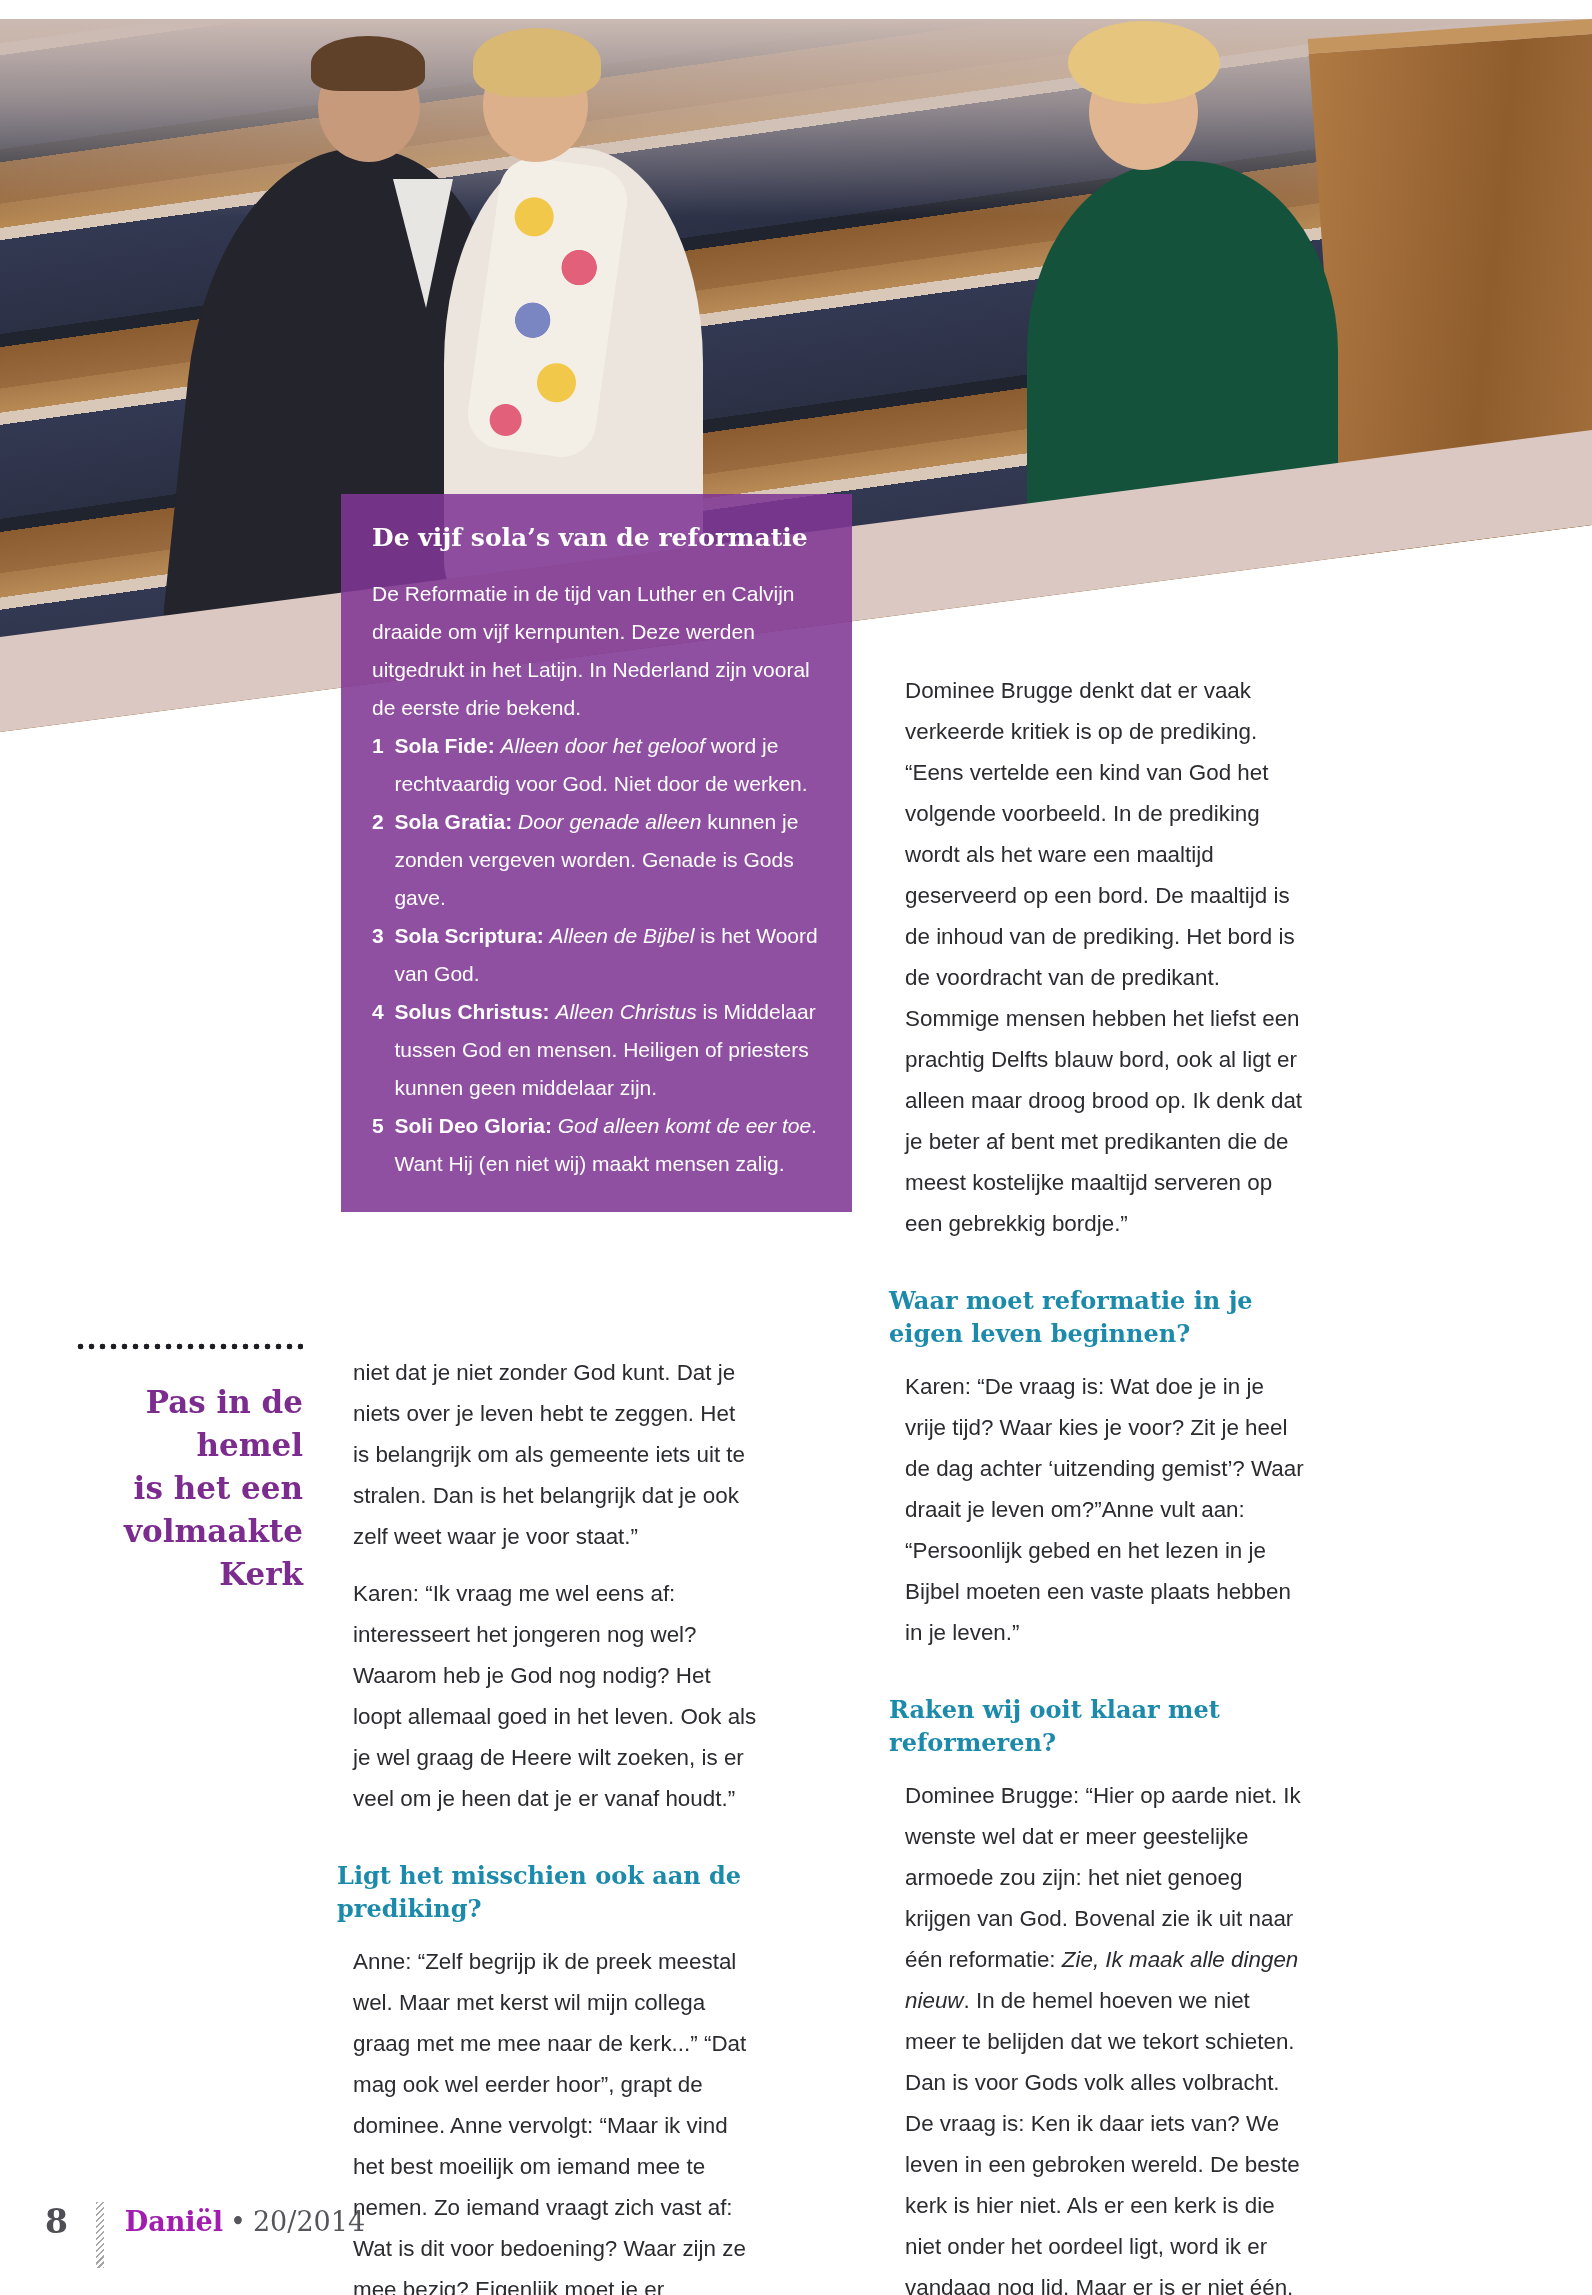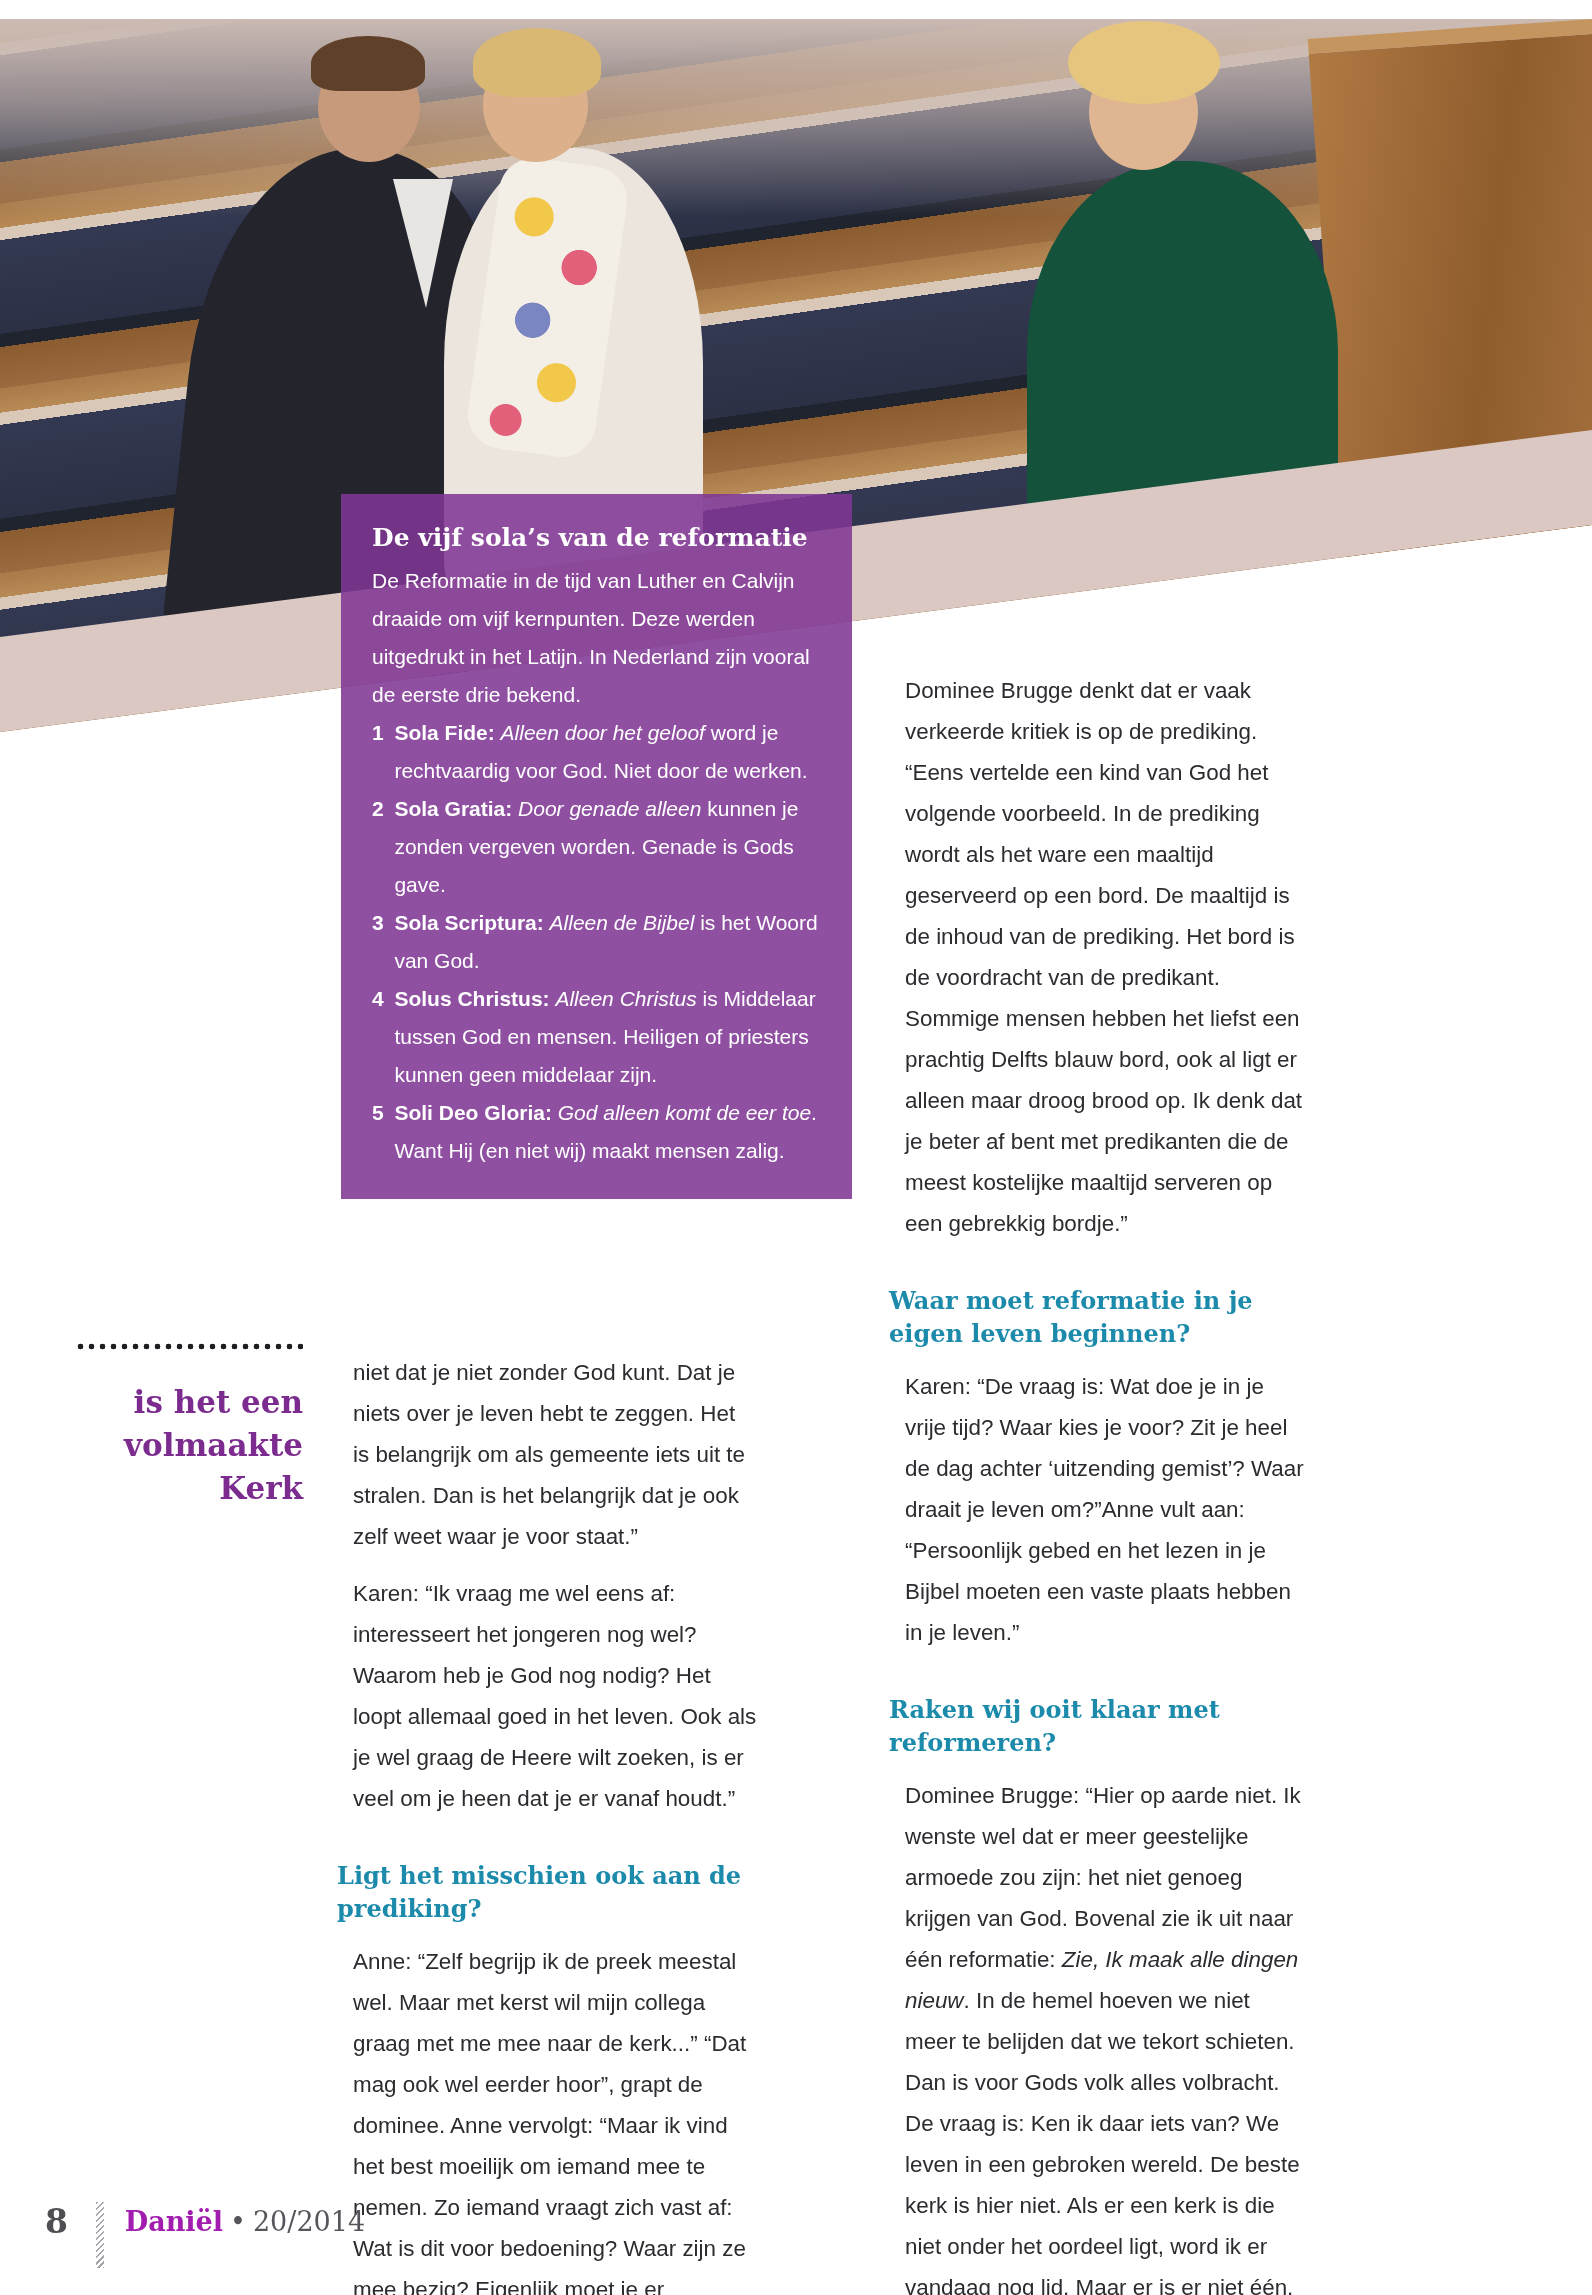--- a/index.html
+++ b/index.html
@@ -59,21 +59,21 @@
   
   .sola-box{
     position:absolute; left:341px; top:494px; width:511px;
     background:rgba(128,54,148,0.87);
     padding:26px 31px 29px 31px; box-sizing:border-box;
     color:#fff; z-index:3;
     font-size:21px; line-height:38px;
   }
   .sola-title{
     font-family:"DejaVu Serif","Liberation Serif",serif;
-    font-weight:700; font-size:25px; line-height:35px; margin:0 0 7px 0;
+    font-weight:700; font-size:25px; line-height:35px; margin:0 0 20px 0;
   }
   .sola-intro{margin:0;}
   .sola-list{margin-top:0;}
   .sola-item{display:flex;}
   .sola-num{width:22.4px; flex:none; font-weight:700;}
   .sola-text{flex:1;}
   .sola-text b{font-weight:700;}
   .sola-text i{}
   
   .pullquote{position:absolute; left:54px; top:1343px; width:249px; text-align:right; z-index:2;}
@@ -157,20 +157,21 @@
         </div>
         <div class="sola-item">
           <span class="sola-num">5</span>
           <span class="sola-text"><b>Soli Deo Gloria: </b><i>God alleen komt de eer toe</i>. Want Hij (en niet wij) maakt mensen zalig.</span>
         </div>
       </div>
   </div>
 
   <div class="pullquote">
     <div class="pq-dots"></div>
+    <div class="pq-line">Pas in de hemel</div>
     <div class="pq-line">is het een</div>
     <div class="pq-line">volmaakte Kerk</div>
   </div>
 
   <div class="col col-middle">
       <p class="body-p">niet dat je niet zonder God kunt. Dat je niets over je leven hebt te zeggen. Het is belangrijk om als gemeente iets uit te stralen. Dan is het belangrijk dat je ook zelf weet waar je voor staat.”</p>
       <p class="body-p">Karen: “Ik vraag me wel eens af: interesseert het jongeren nog wel? Waarom heb je God nog nodig? Het loopt allemaal goed in het leven. Ook als je wel graag de Heere wilt zoeken, is er veel om je heen dat je er vanaf houdt.”</p>
       <h3 class="col-h">Ligt het misschien ook aan de prediking?</h3>
       <p class="body-p">Anne: “Zelf begrijp ik de preek meestal wel. Maar met kerst wil mijn collega graag met me mee naar de kerk...” “Dat mag ook wel eerder hoor”, grapt de dominee. Anne vervolgt: “Maar ik vind het best moeilijk om iemand mee te nemen. Zo iemand vraagt zich vast af: Wat is dit voor bedoening? Waar zijn ze mee bezig? Eigenlijk moet je er helemaal niet over nadenken, maar iemand gewoon meenemen. Het is mijn taak om het uit te leggen.”</p>
     </div>

